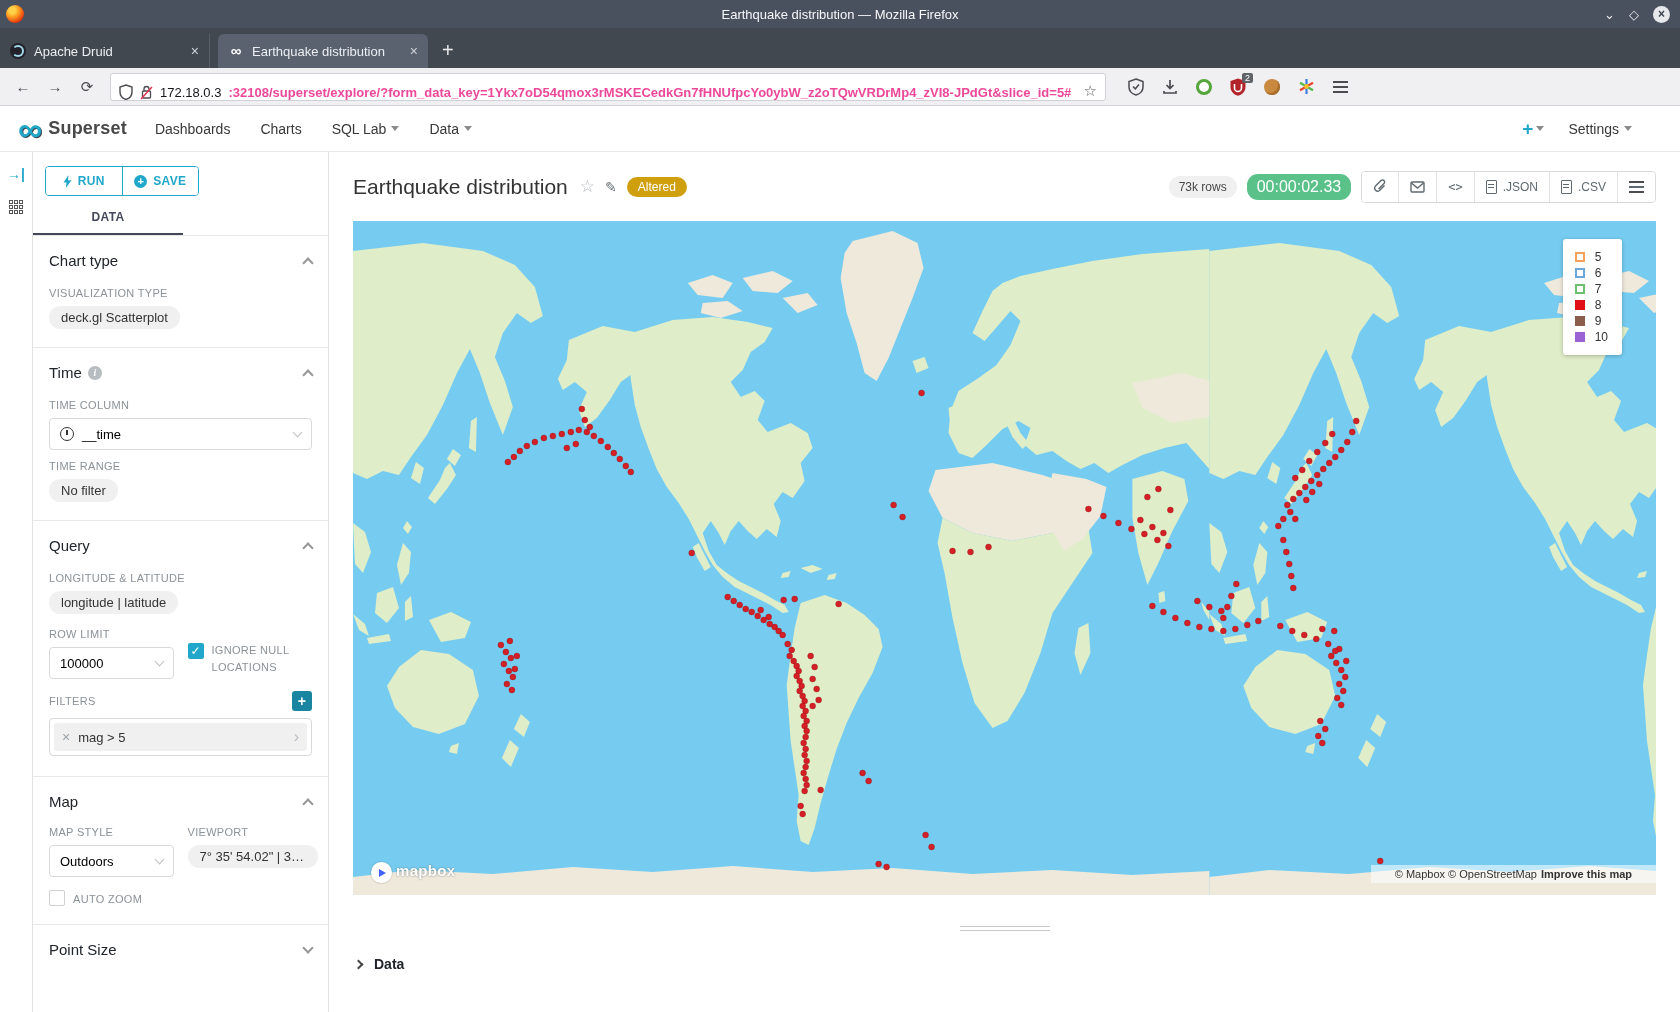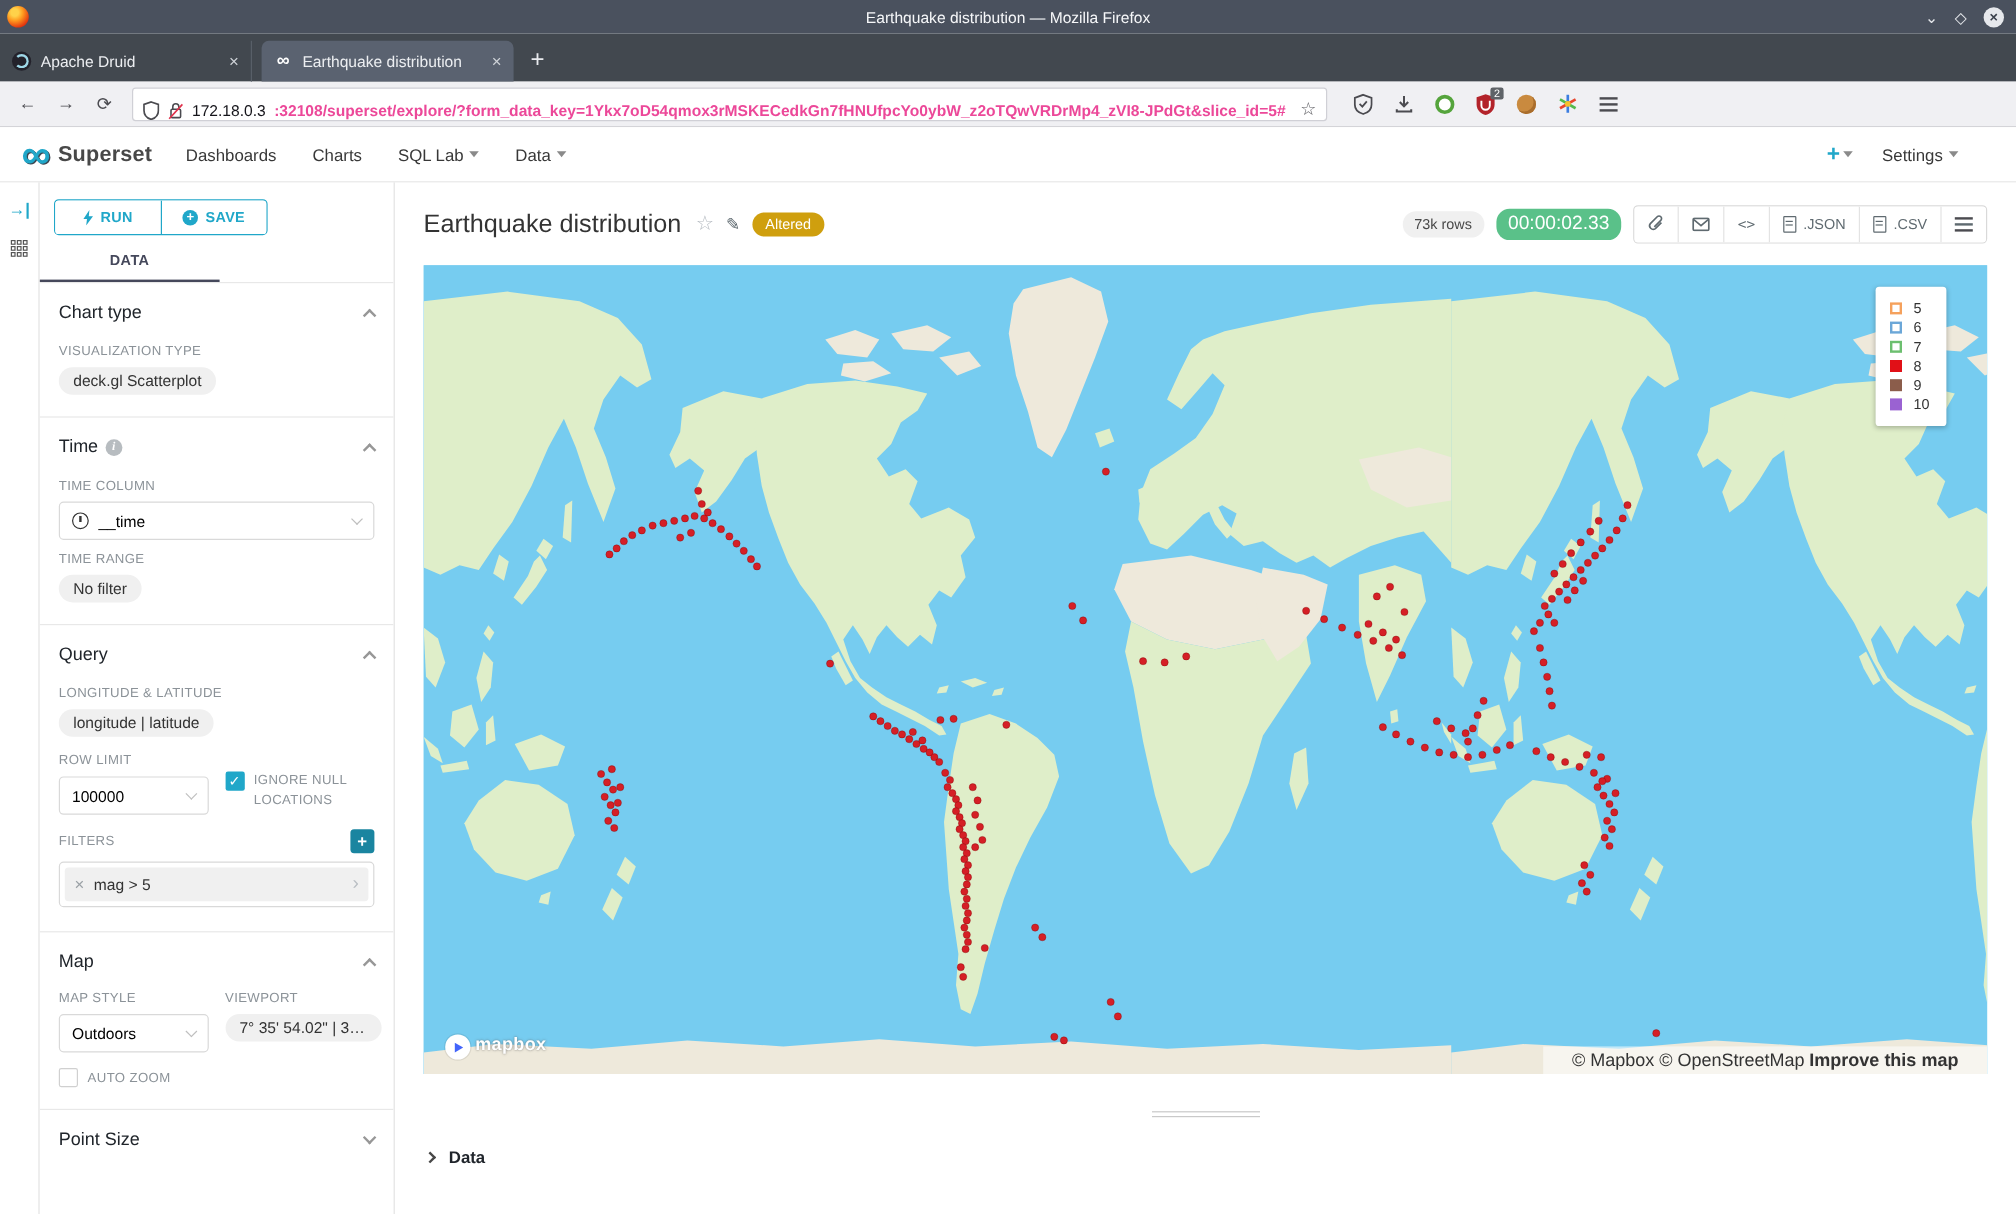--- a/index.html
+++ b/index.html
@@ -52,21 +52,21 @@
   .plusnav { color:#20a7c9; font-size:19px; font-weight:bold; display:flex; align-items:center; gap:3px; }
 
   
   .appbody { display:flex; height:866px; }
   .rail { width:33px; border-right:1px solid #e3e3e3; padding-top:14px; display:flex; flex-direction:column; align-items:center; gap:18px; }
   .rail .collapse-ic { color:#20a7c9; font-size:14px; font-weight:bold; }
   .gridico { display:grid; grid-template-columns:repeat(3,4px); grid-template-rows:repeat(3,4px); gap:1px; }
   .gridico span { background:#fff; border:1px solid #555; }
 
   .sidebar { width:296px; border-right:1px solid #e3e3e3; overflow:hidden; font-size:13px; color:#333; }
-  .btn-group { display:flex; margin:14px 12px 0 12px; width:178px; border:1px solid #20a7c9; border-radius:4px; overflow:hidden; }
+  .btn-group { display:flex; margin:14px 12px 0 12px; width:154px; border:1px solid #20a7c9; border-radius:4px; overflow:hidden; }
   .btn-group button { flex:1; height:28px; background:#fff; border:none; color:#20a7c9; font-size:12px; font-weight:bold; letter-spacing:.3px; display:flex; align-items:center; justify-content:center; gap:6px; font-family:inherit; }
   .btn-group button + button { border-left:1px solid #20a7c9; }
   .save-ic { width:13px; height:13px; background:#20a7c9; color:#fff; border-radius:50%; font-size:11px; line-height:13px; text-align:center; font-weight:bold; }
   .data-tab { margin:14px 0 0 0; width:150px; text-align:center; font-size:12px; font-weight:bold; color:#45485b; letter-spacing:.4px; padding-bottom:9px; border-bottom:2px solid #45485b; }
   .side-divider { height:1px; background:#e8e8e8; }
   .section { padding:0 16px; }
   .sec-head { display:flex; align-items:center; justify-content:space-between; height:49px; font-size:15px; color:#20252b; }
   .sec-head .sh-left { display:flex; align-items:center; gap:6px; }
   .chev { width:8px; height:8px; border-right:2px solid #979797; border-bottom:2px solid #979797; display:inline-block; }
   .chev.up { transform:rotate(-135deg); margin-top:4px; }
@@ -114,21 +114,21 @@
   .mapwrap { margin:0 24px; height:674px; position:relative; background:#76ccf0; overflow:hidden; }
   .mapwrap svg.world { position:absolute; inset:0; width:100%; height:100%; }
   .legend { position:absolute; top:18px; right:34px; background:#fff; border-radius:3px; box-shadow:0 1px 4px rgba(0,0,0,.25); padding:10px 14px 10px 12px; }
   .leg-row { display:flex; align-items:center; gap:10px; height:16px; }
   .leg-swatch { width:10px; height:10px; flex:none; }
   .leg-label { font-size:12px; color:#333; }
   .mapbox-logo { position:absolute; left:18px; bottom:12px; display:flex; align-items:flex-start; gap:4px; }
   .mb-circle { width:21px; height:21px; background:#fff; border-radius:50%; display:flex; align-items:center; justify-content:center; box-shadow:0 0 0 1px rgba(0,0,0,.08); }
   .mb-circle::after { content:""; width:0; height:0; border-left:7px solid #4264fb; border-top:4px solid transparent; border-bottom:4px solid transparent; margin-left:2px; }
   .mb-text { color:#fff; font-size:15px; font-weight:bold; letter-spacing:.3px; text-shadow:0 0 2px rgba(90,90,90,.8); }
-  .attribution { position:absolute; right:0; bottom:0; background:rgba(255,255,255,.55); font-size:15px; color:#333; padding:3px 24px; }
+  .attribution { position:absolute; right:0; bottom:12px; background:rgba(255,255,255,.55); font-size:11px; color:#333; padding:3px 24px; }
   .attribution b { margin-left:4px; }
 
   .drag-handle { margin:28px auto 0; width:90px; }
   .drag-handle div { height:1px; background:#c9c9c9; margin:3px 0; }
   .datapanel { display:flex; align-items:center; gap:12px; margin:22px 0 0 26px; }
   .datapanel .dp-chev { width:7px; height:7px; border-right:2px solid #484848; border-top:2px solid #484848; transform:rotate(45deg); }
   .datapanel .dp-title { font-size:14px; font-weight:bold; color:#20252b; }
 </style>
 </head>
 <body>

